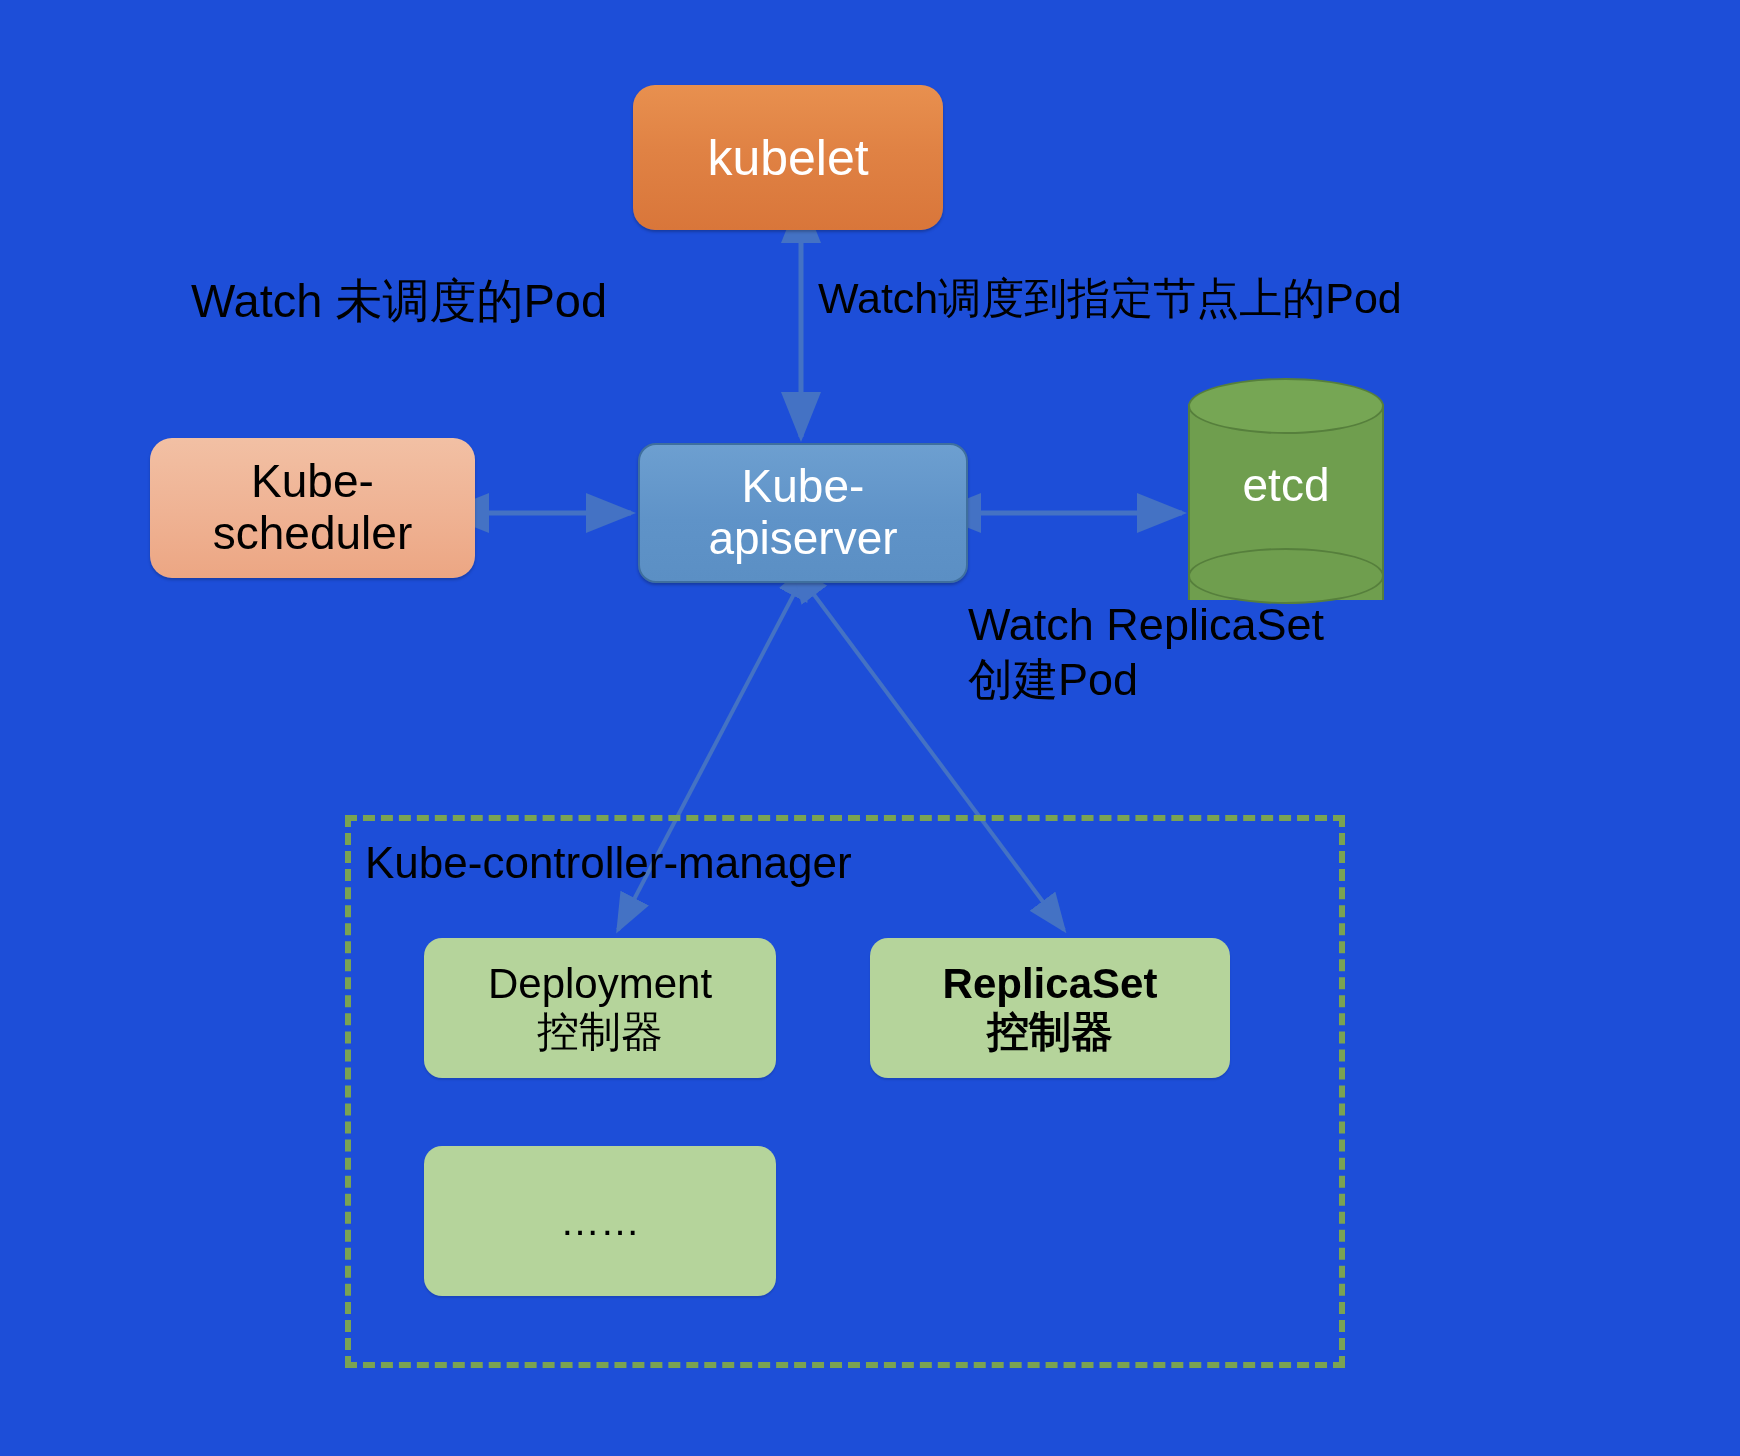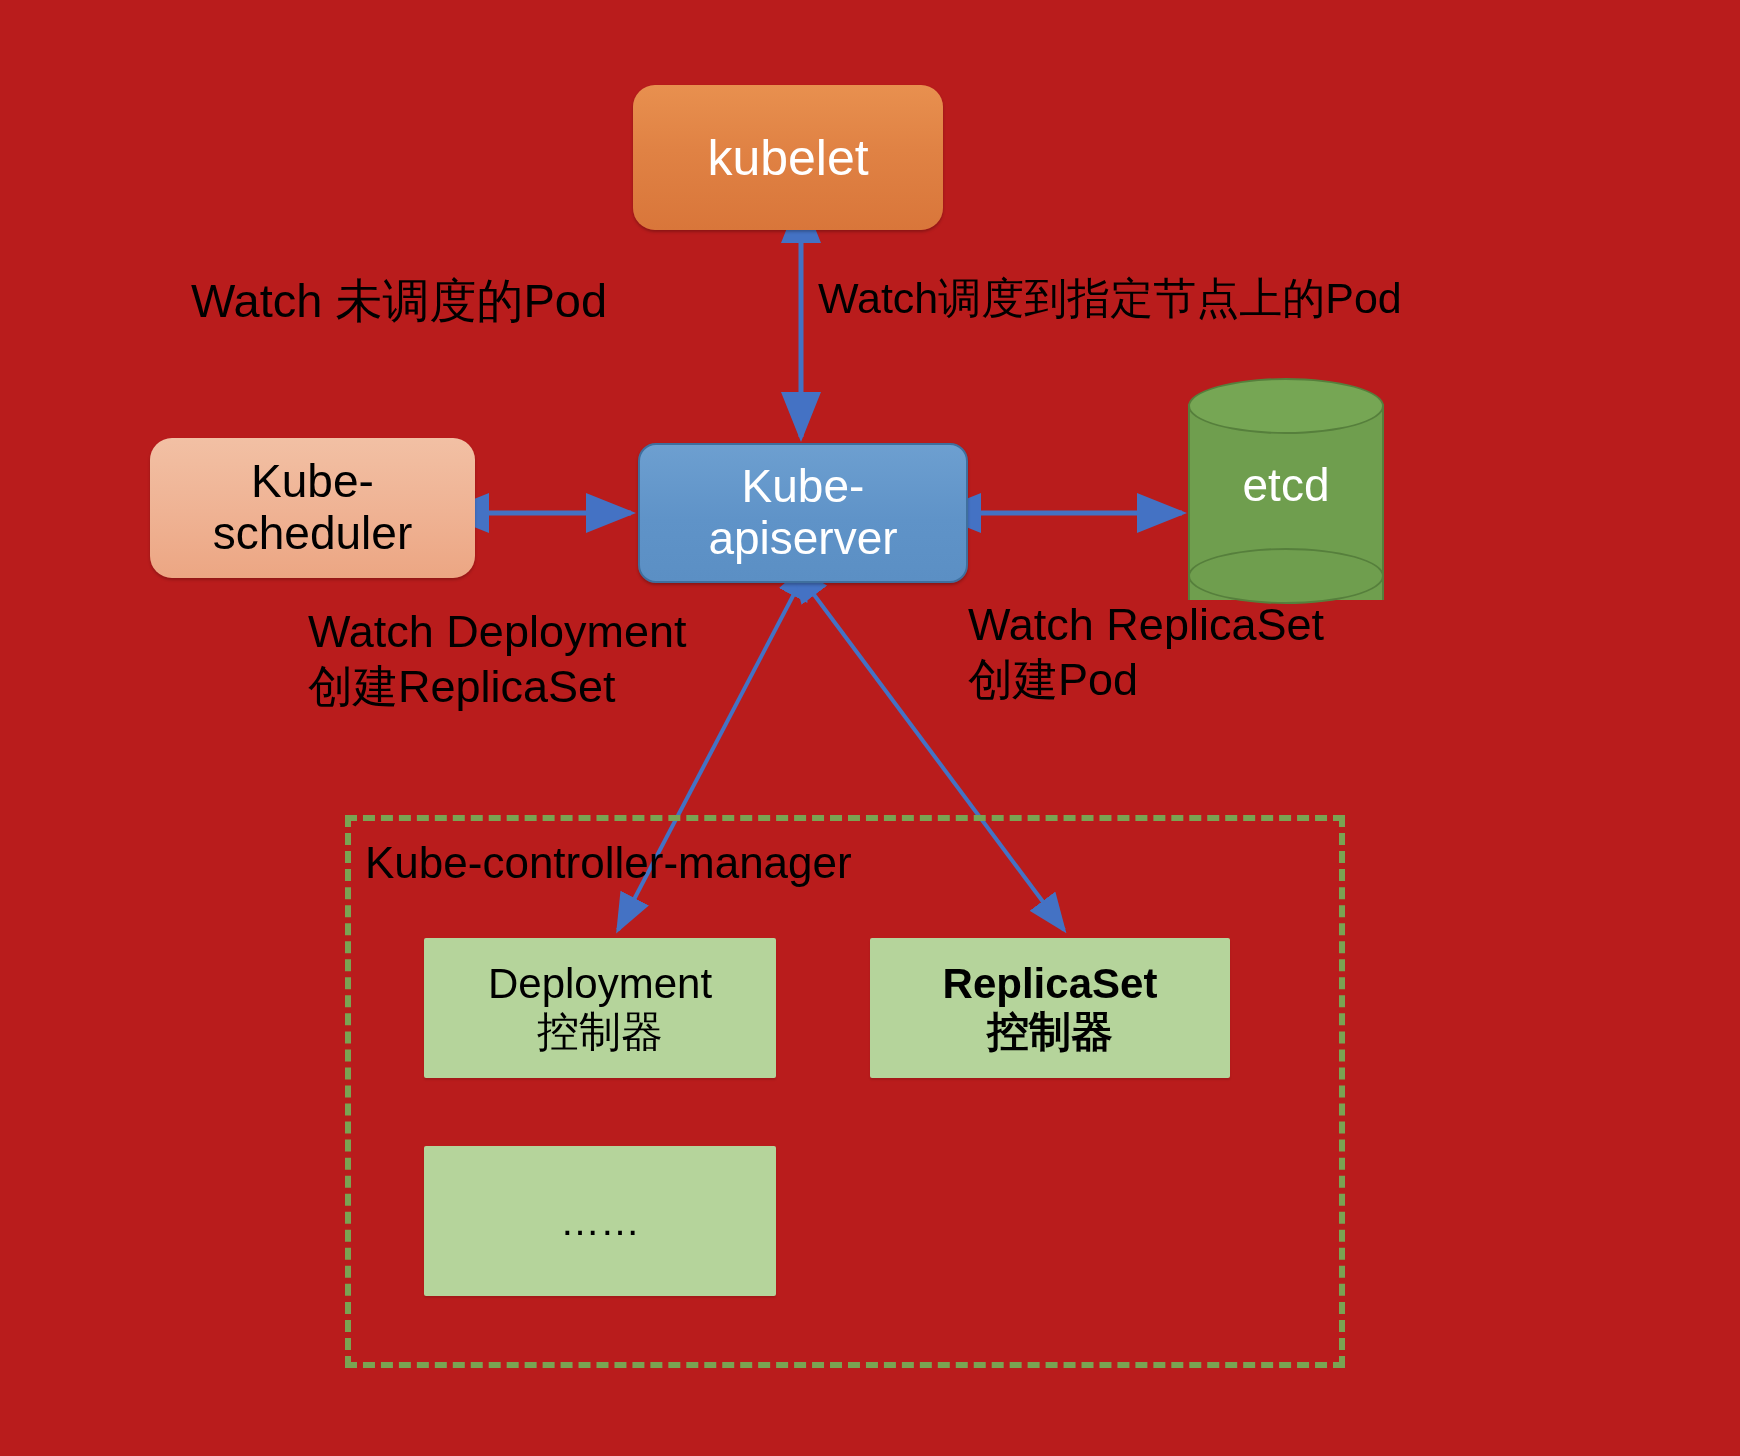--- a/index.html
+++ b/index.html
@@ -7,21 +7,21 @@
     padding: 0;
     background: #ffffff;
   }
   body {
     font-family: "Liberation Sans", "DejaVu Sans", sans-serif;
   }
   #canvas {
     position: relative;
     width: 1740px;
     height: 1456px;
-    background: #b91c1c;
+    background: #1d4ed8;
     overflow: hidden;
   }
   .node {
     position: absolute;
     display: flex;
     align-items: center;
     justify-content: center;
     text-align: center;
     box-sizing: border-box;
     line-height: 1.12;
@@ -133,21 +133,21 @@
     white-space: nowrap;
   }
   
   .ctrl-box {
     position: absolute;
     display: flex;
     align-items: center;
     justify-content: center;
     text-align: center;
     box-sizing: border-box;
-    border-radius: 2px;
+    border-radius: 18px;
     background: #b5d49b;
     color: #000000;
     font-size: 42px;
     line-height: 1.15;
     box-shadow: 0 2px 2px rgba(0,0,0,0.12);
   }
   #deployment-controller-box {
     left: 424px;
     top: 938px;
     width: 352px;
@@ -265,19 +265,17 @@
 
   <div class="ctrl-box" id="replicaset-controller-box" style="white-space: pre;">ReplicaSet
 控制器</div>
 
   <div class="ctrl-box" id="ellipsis-box">……</div>
 
   <div class="label" id="label-watch-unscheduled">Watch 未调度的Pod</div>
 
   <div class="label" id="label-watch-scheduled">Watch调度到指定节点上的Pod</div>
 
-  <div class="label" id="label-watch-deployment">Watch Deployment
-创建ReplicaSet</div>
 
   <div class="label" id="label-watch-replicaset">Watch ReplicaSet
 创建Pod</div>
 
 </div>
 
 </body></html>

